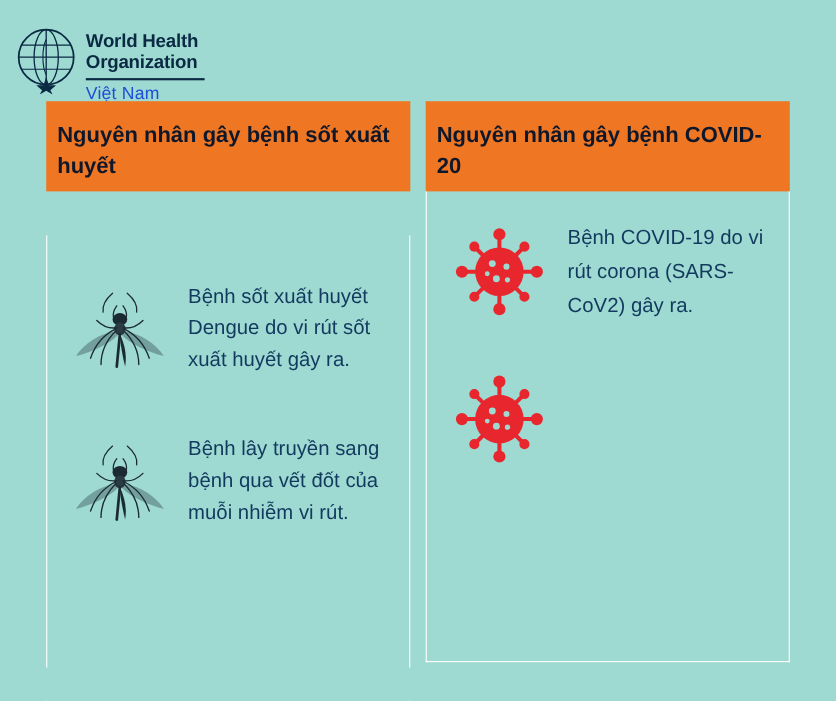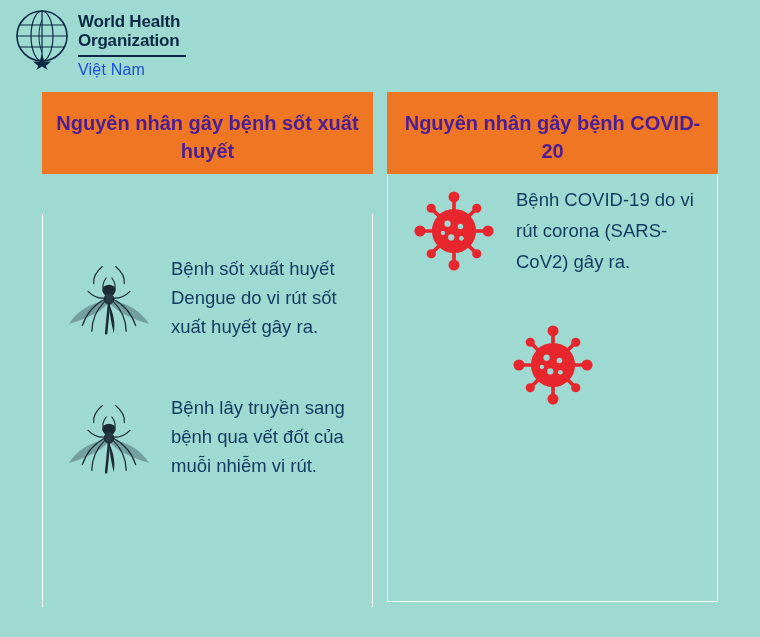--- a/index.html
+++ b/index.html
@@ -17,21 +17,21 @@
     position: relative;
     width: 760px;
     height: 637px;
     background: #9ed9d2;
   }
 
   
   .logo-block {
     position: absolute;
     left: 14px;
-    top: 8px;
+    top: 24px;
     display: flex;
     align-items: flex-start;
   }
   .logo-emblem {
     width: 56px;
     height: 62px;
     flex: 0 0 auto;
   }
   .logo-text {
     margin-left: 8px;
@@ -64,41 +64,40 @@
     top: 92px;
     width: 676px;
     display: flex;
     gap: 14px;
   }
   .col {
     width: 331px;
   }
   .col-head {
     background: #ef7724;
-    color: #4c1d95;
+    color: #0f172a;
     font-size: 20px;
     font-weight: bold;
     line-height: 28px;
-    text-align: center;
     padding: 17px 10px 18px 10px;
     box-sizing: border-box;
     height: 82px;
   }
   .col-body {
     border: 1px solid #ffffff;
     border-top: none;
     box-sizing: border-box;
     height: 428px;
     padding: 20px 14px 10px 14px;
     display: flex;
     flex-direction: column;
     justify-content: flex-start;
   }
   .col-body.left { padding-top: 40px; margin-top: 40px; }
-  .col-body.right { padding-top: 10px; align-items: center; }
+  .col-body.right { padding-top: 26px; }
 
   .row {
     display: flex;
     align-items: center;
     gap: 10px;
   }
   .row.left-row { margin-bottom: 52px; }
   .row.right-row-1 { margin-bottom: 42px; }
 
   .icon-cell {

